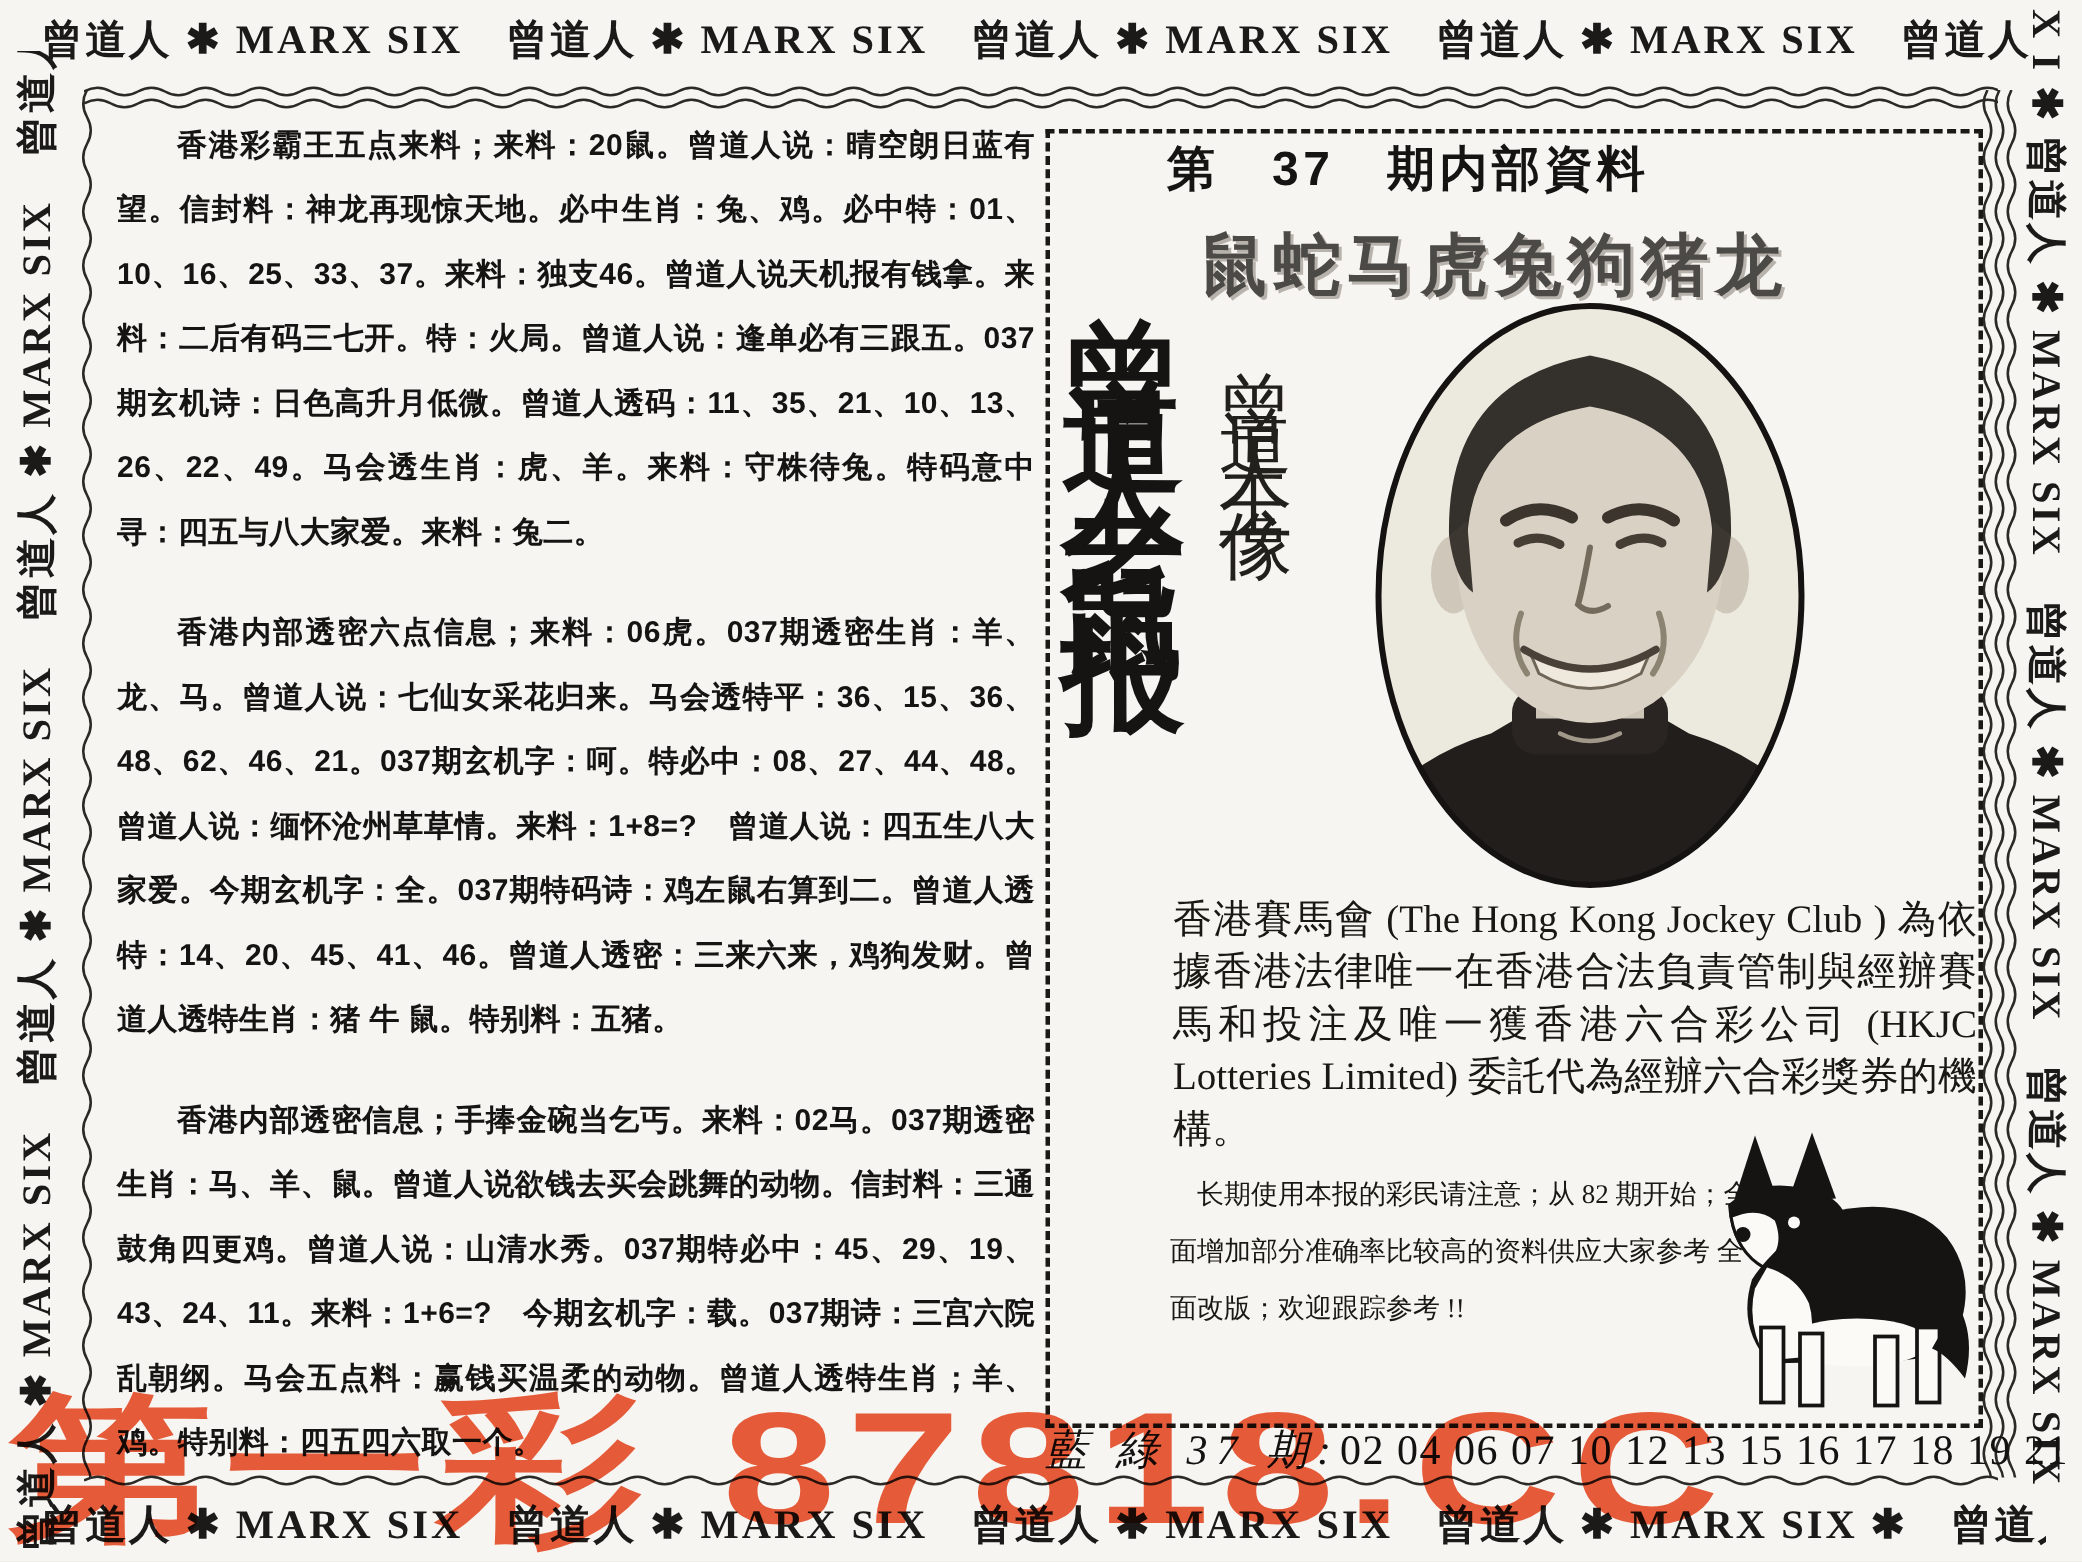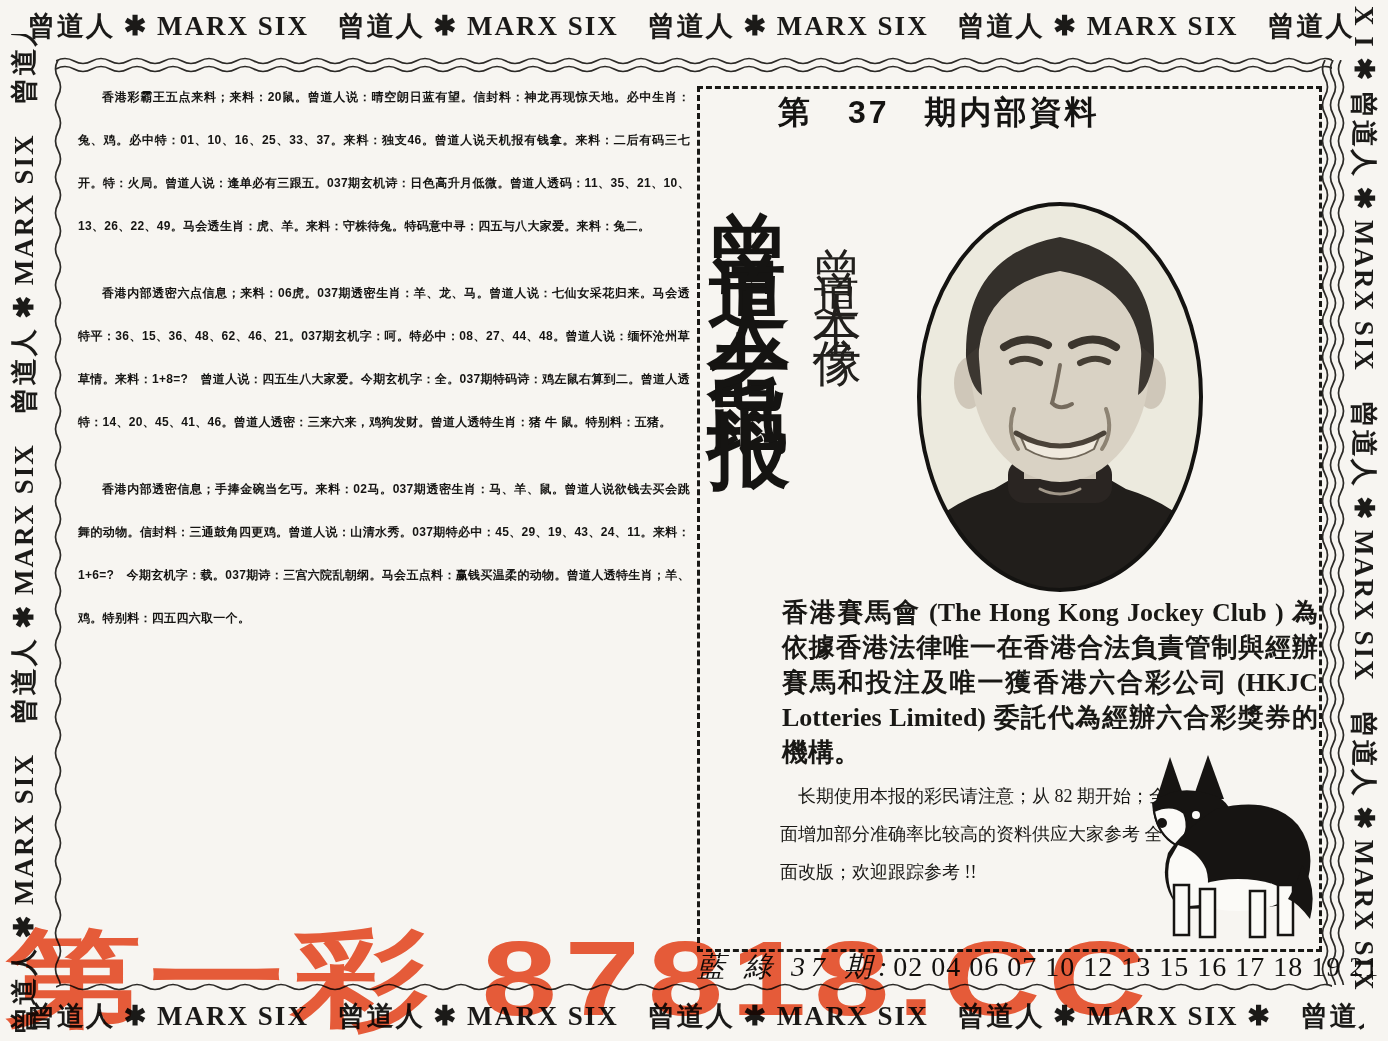--- a/index.html
+++ b/index.html
@@ -23,21 +23,21 @@
   .wave-top{left:56px;top:56px;}
   .wave-bottom{left:56px;top:982px;}
   .wave-left{left:53px;top:60px;}
   .wave-right{left:1320px;top:60px;}
   
   .left-col{
     position:absolute;left:78px;top:76px;width:612px;
     text-align:justify;
   }
   .tip{
-    margin:0 0 24px 0;font-size:12px;line-height:43px;
+    margin:0 0 24px 0;font-size:20px;line-height:43px;
     font-weight:700;text-indent:2em;letter-spacing:.3px;
   }
   
   .panel{
     position:absolute;left:697px;top:86px;width:619px;height:860px;
     border:3px dashed #1a1916;
   }
   .panel-title{
     position:absolute;left:78px;top:2px;
     font-size:32px;font-weight:900;letter-spacing:3px;white-space:nowrap;
@@ -54,21 +54,21 @@
   }
   .statue-caption{
     position:absolute;left:104px;top:120px;height:420px;
     writing-mode:vertical-rl;font-size:49px;letter-spacing:23px;
     font-weight:400;font-family:"Liberation Serif","DejaVu Serif",serif;color:#22201d;
   }
   .portrait{position:absolute;left:212px;top:108px;}
   .hkjc{
     position:absolute;left:82px;top:506px;width:536px;margin:0;
     font-family:"Liberation Serif","DejaVu Serif",serif;
-    font-size:26px;line-height:35px;font-weight:700;text-align:justify;color:#191815;
+    font-size:26px;line-height:35px;font-weight:400;text-align:justify;color:#191815;
   }
   .notice{
     position:absolute;left:80px;top:688px;width:394px;margin:0;
     font-family:"Liberation Serif","DejaVu Serif",serif;
     font-size:18px;line-height:38px;font-weight:500;text-indent:1em;color:#191815;
   }
   .dog{position:absolute;left:420px;top:664px;}
   
   .numbers-row{
     position:absolute;left:697px;top:948px;width:660px;
@@ -113,20 +113,21 @@
 
   <div class="left-col">
     <p class="tip">香港彩霸王五点来料；来料：20鼠。曾道人说：晴空朗日蓝有望。信封料：神龙再现惊天地。必中生肖：兔、鸡。必中特：01、10、16、25、33、37。来料：独支46。曾道人说天机报有钱拿。来料：二后有码三七开。特：火局。曾道人说：逢单必有三跟五。037期玄机诗：日色高升月低微。曾道人透码：11、35、21、10、13、26、22、49。马会透生肖：虎、羊。来料：守株待兔。特码意中寻：四五与八大家爱。来料：兔二。</p>
     <p class="tip">香港内部透密六点信息；来料：06虎。037期透密生肖：羊、龙、马。曾道人说：七仙女采花归来。马会透特平：36、15、36、48、62、46、21。037期玄机字：呵。特必中：08、27、44、48。曾道人说：缅怀沧州草草情。来料：1+8=?　曾道人说：四五生八大家爱。今期玄机字：全。037期特码诗：鸡左鼠右算到二。曾道人透特：14、20、45、41、46。曾道人透密：三来六来，鸡狗发财。曾道人透特生肖：猪 牛 鼠。特别料：五猪。</p>
     <p class="tip">香港内部透密信息；手捧金碗当乞丐。来料：02马。037期透密生肖：马、羊、鼠。曾道人说欲钱去买会跳舞的动物。信封料：三通鼓角四更鸡。曾道人说：山清水秀。037期特必中：45、29、19、43、24、11。来料：1+6=?　今期玄机字：载。037期诗：三宫六院乱朝纲。马会五点料：赢钱买温柔的动物。曾道人透特生肖；羊、鸡。特别料：四五四六取一个。</p>
 
   </div>
 
   <div class="panel">
     <div class="panel-title">第　37　期内部資料</div>
+    <div class="panel-zodiac">鼠蛇马虎兔狗猪龙</div>
     <div class="calligraphy">曾道人老鼠报</div>
     <div class="statue-caption">曾道人玉像</div>
 
     <svg class="portrait" width="296" height="402" viewBox="0 0 296 402">
       <defs>
         <clipPath id="ovalClip">
             <ellipse cx="148" cy="200" rx="141" ry="193"></ellipse>
           </clipPath>
       </defs>
       <ellipse cx="148" cy="200" rx="141" ry="193" fill="#efece5"></ellipse>

